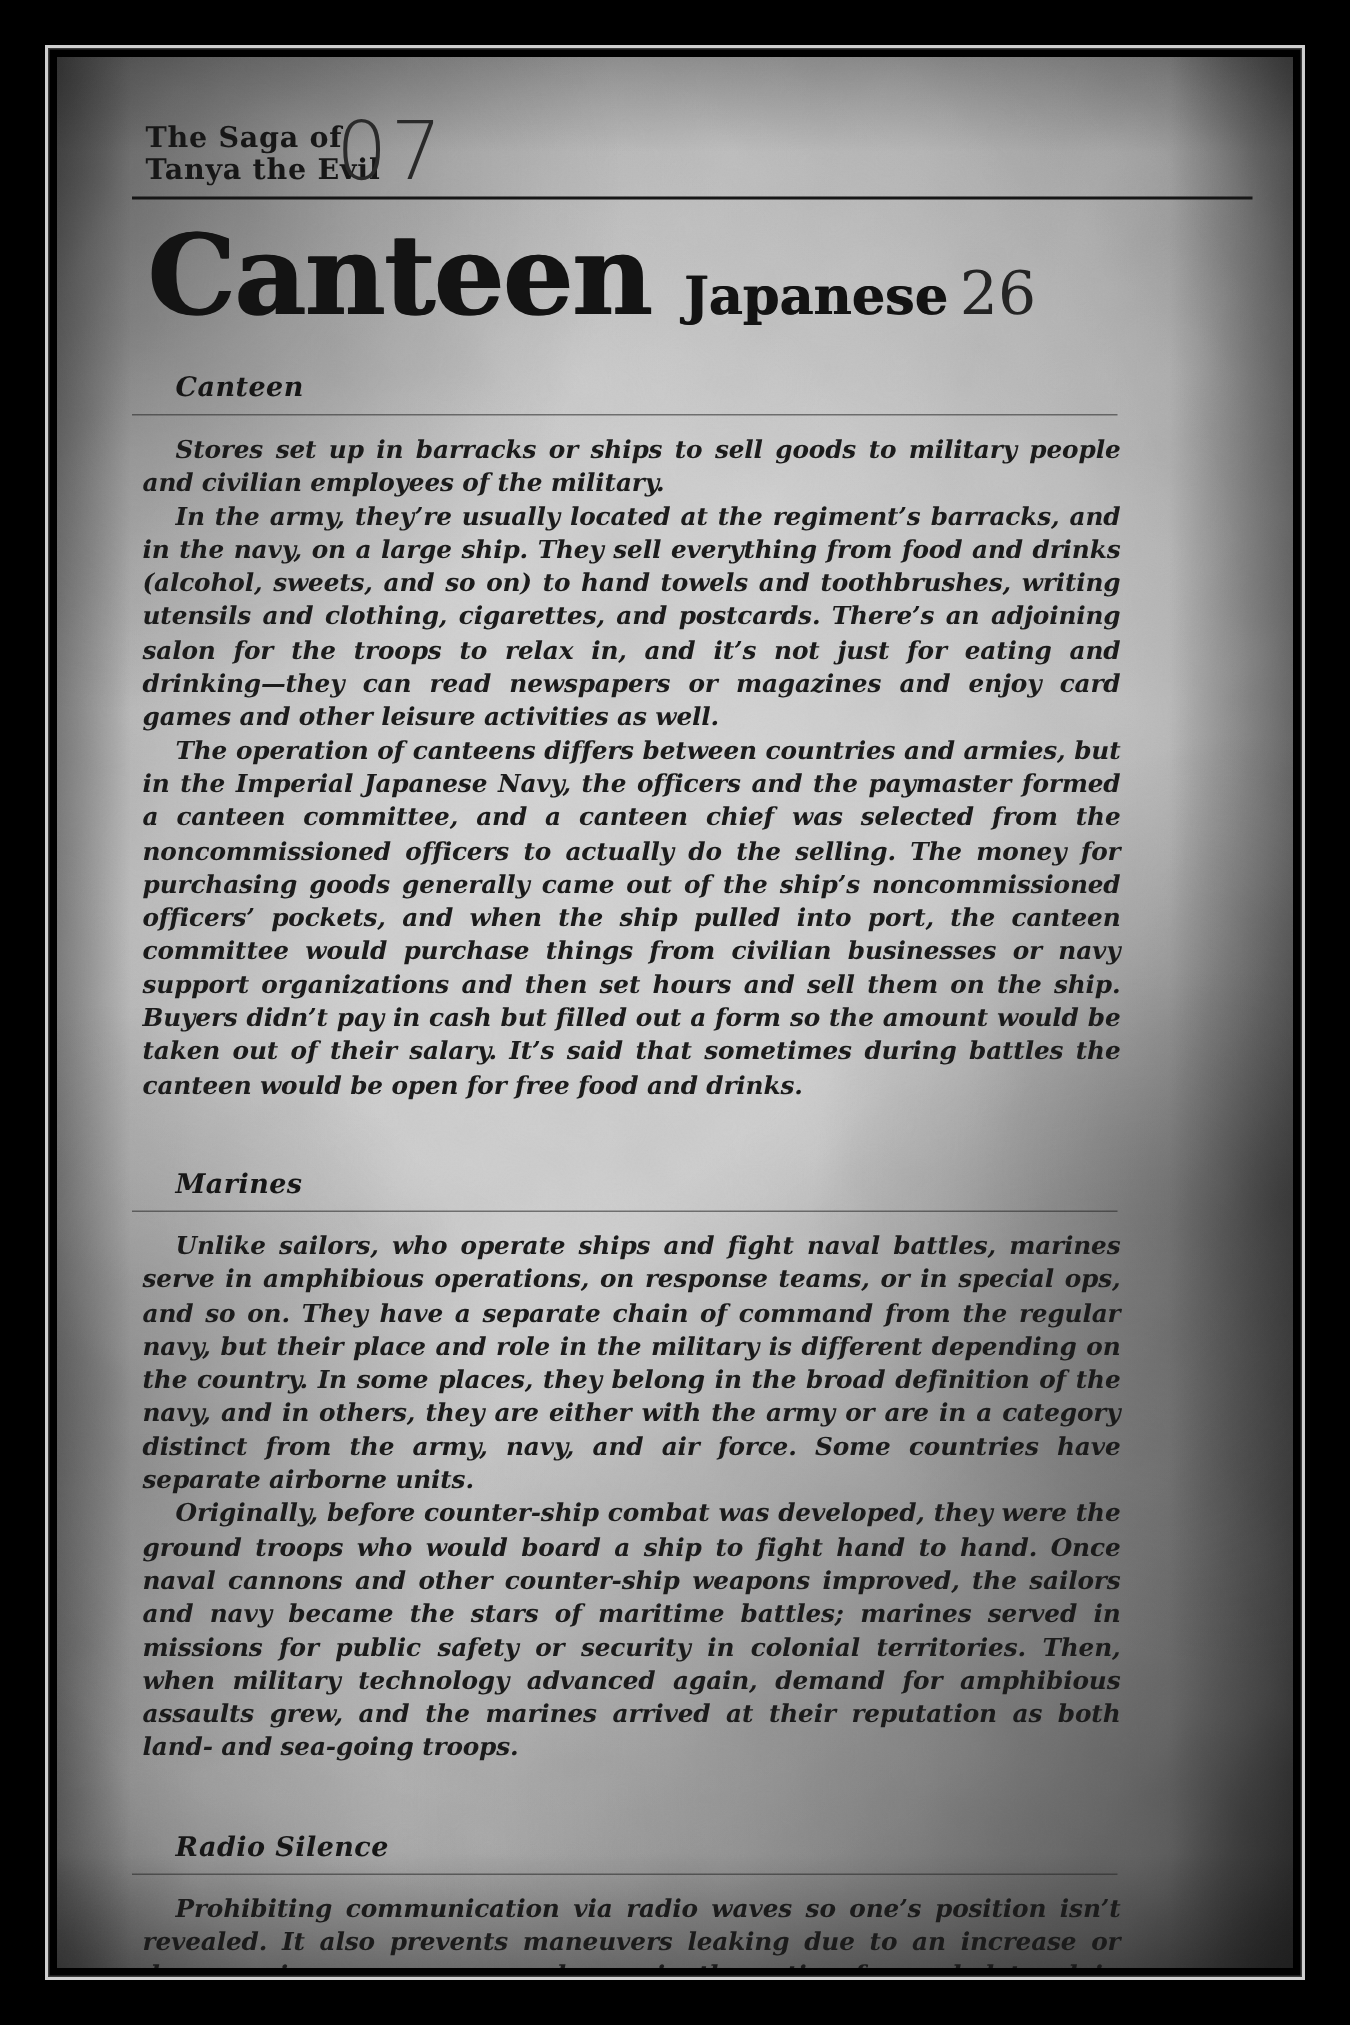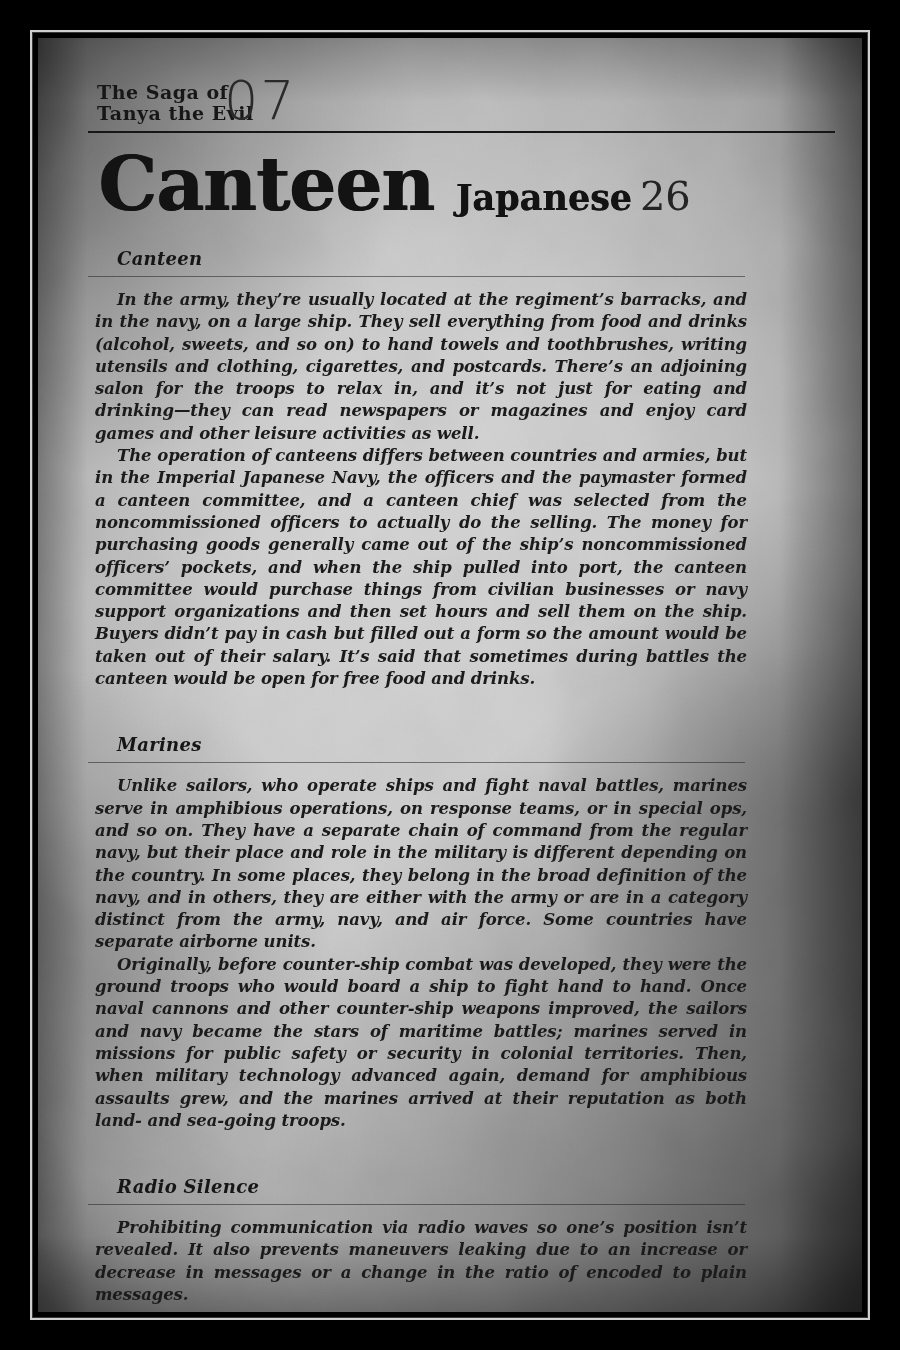--- a/index.html
+++ b/index.html
@@ -131,20 +131,21 @@
 
     <div class="title-row">
       <span class="title-main">Canteen</span><span class="title-chapter">Japanese</span><span class="title-number">26</span>
     </div>
 
     <div class="content">
 
       <div class="section">
         <div class="term">Canteen</div>
         <div class="term-rule"></div>
+        <p class="para">Stores set up in barracks or ships to sell goods to military people and civilian employees of the military.</p>
         <p class="para">In the army, they’re usually located at the regiment’s barracks, and in the navy, on a large ship. They sell everything from food and drinks (alcohol, sweets, and so on) to hand towels and toothbrushes, writing utensils and clothing, cigarettes, and postcards. There’s an adjoining salon for the troops to relax in, and it’s not just for eating and drinking—they can read newspapers or magazines and enjoy card games and other leisure activities as well.</p>
         <p class="para">The operation of canteens differs between countries and armies, but in the Imperial Japanese Navy, the officers and the paymaster formed a canteen committee, and a canteen chief was selected from the noncommissioned officers to actually do the selling. The money for purchasing goods generally came out of the ship’s noncommissioned officers’ pockets, and when the ship pulled into port, the canteen committee would purchase things from civilian businesses or navy support organizations and then set hours and sell them on the ship. Buyers didn’t pay in cash but filled out a form so the amount would be taken out of their salary. It’s said that sometimes during battles the canteen would be open for free food and drinks.</p>
       </div>
 
       <div class="section">
         <div class="term">Marines</div>
         <div class="term-rule"></div>
         <p class="para">Unlike sailors, who operate ships and fight naval battles, marines serve in amphibious operations, on response teams, or in special ops, and so on. They have a separate chain of command from the regular navy, but their place and role in the military is different depending on the country. In some places, they belong in the broad definition of the navy, and in others, they are either with the army or are in a category distinct from the army, navy, and air force. Some countries have separate airborne units.</p>
         <p class="para">Originally, before counter-ship combat was developed, they were the ground troops who would board a ship to fight hand to hand. Once naval cannons and other counter-ship weapons improved, the sailors and navy became the stars of maritime battles; marines served in missions for public safety or security in colonial territories. Then, when military technology advanced again, demand for amphibious assaults grew, and the marines arrived at their reputation as both land- and sea-going troops.</p>
       </div>

